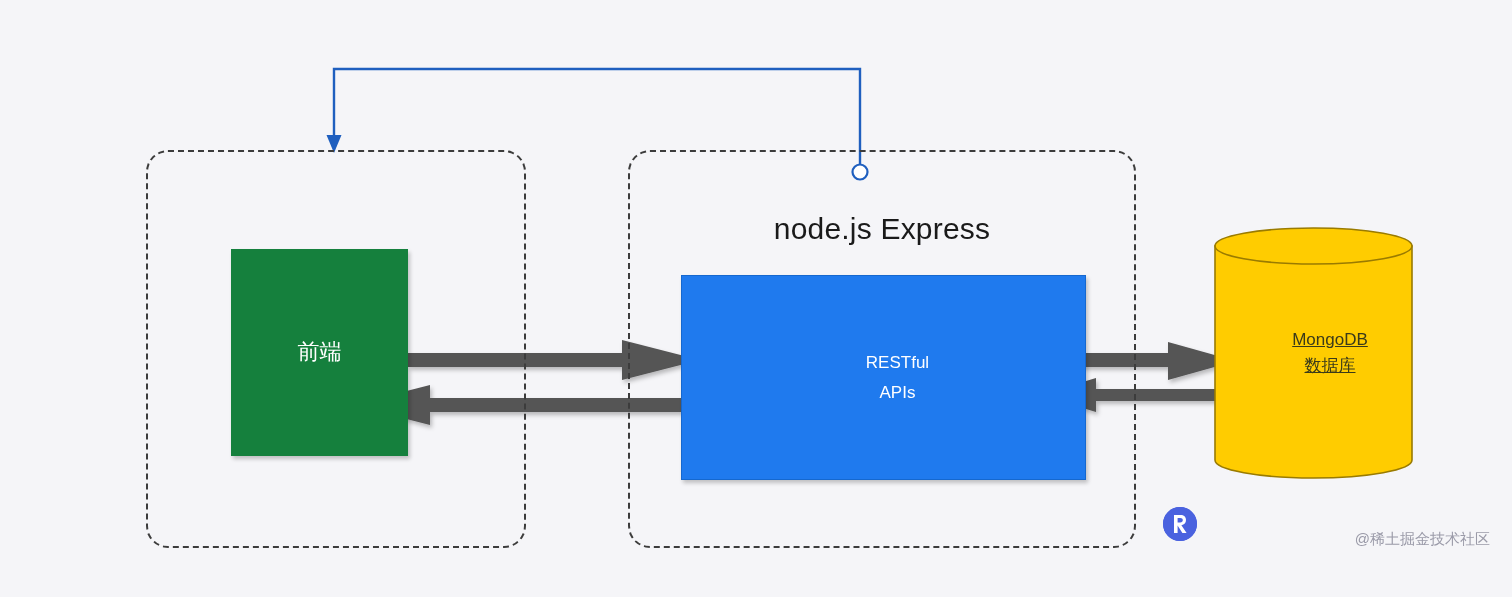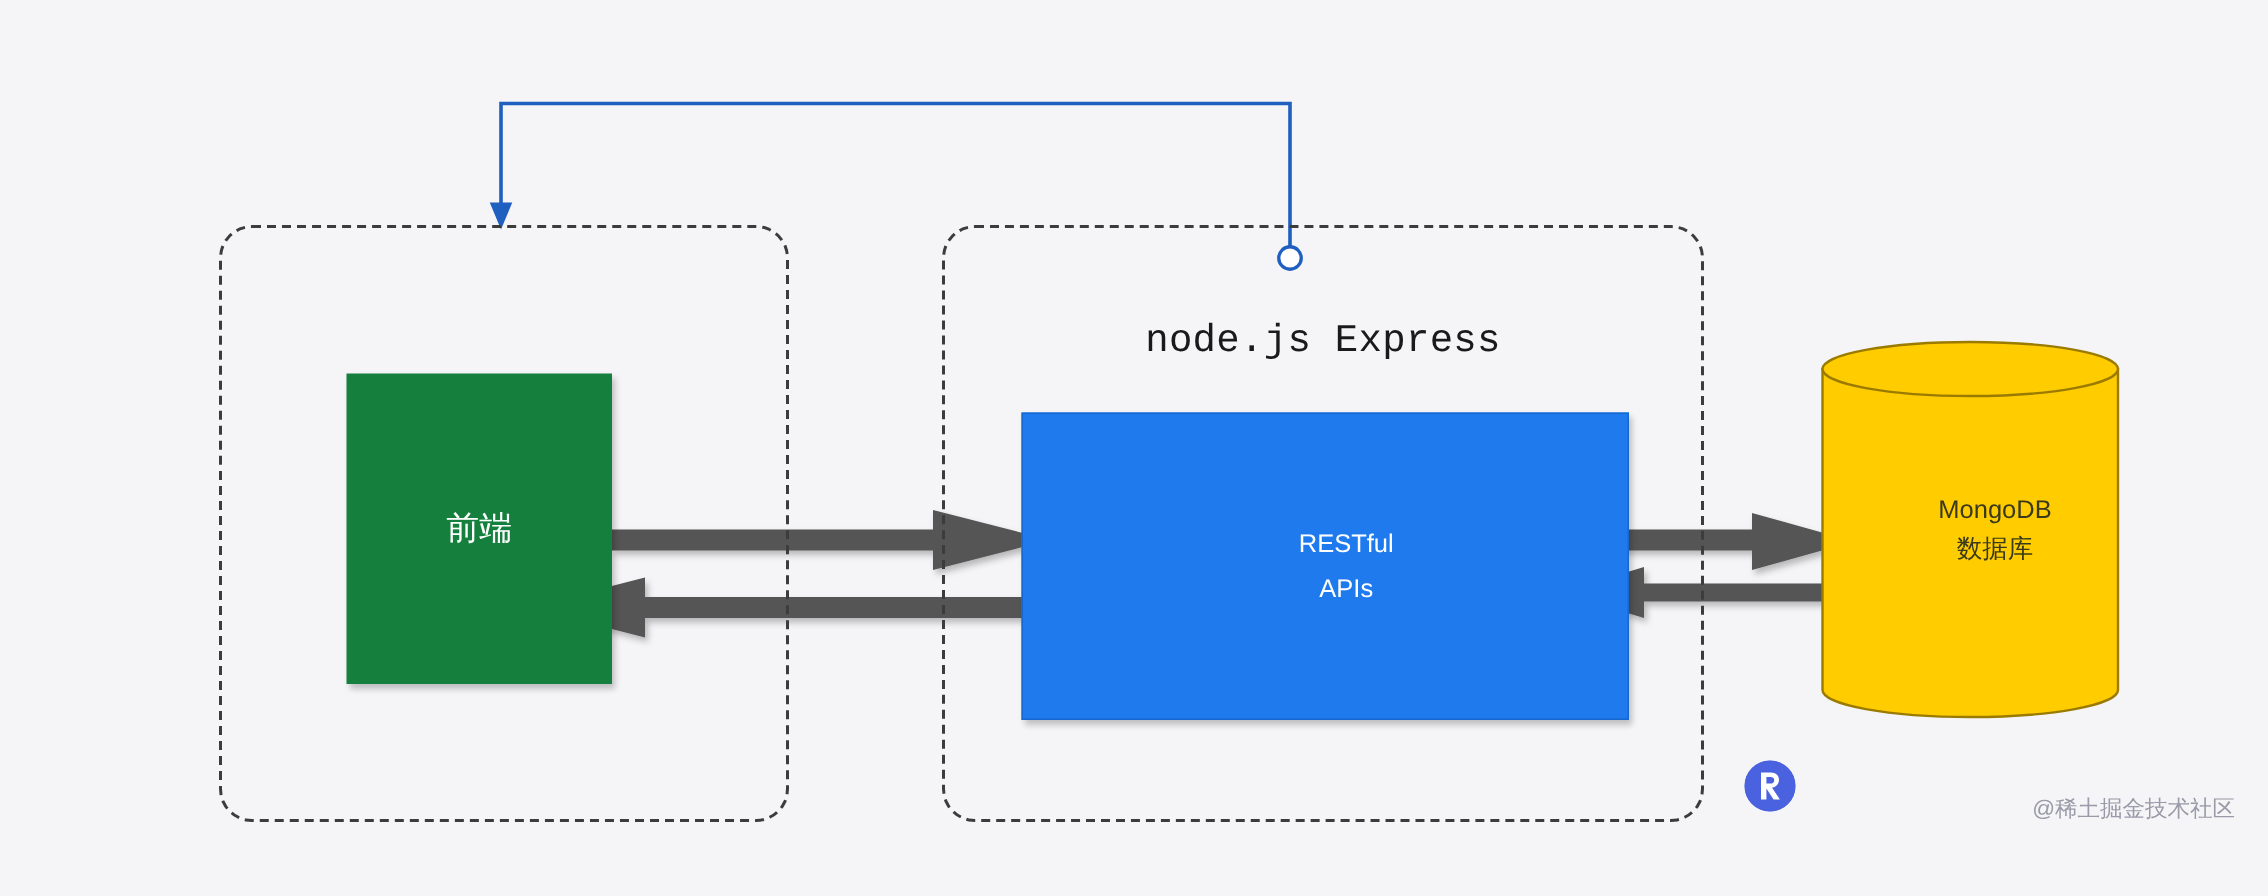--- a/index.html
+++ b/index.html
@@ -32,24 +32,23 @@
     border-radius: 22px;
     background: transparent;
     box-sizing: border-box;
   }
   #group-frontend { left: 146px; top: 150px; width: 380px; height: 398px; }
   #group-backend  { left: 628px; top: 150px; width: 508px; height: 398px; }
 
   .group-title {
     position: absolute;
     color: #1a1a1a;
-    font-size: 26px;
+    font-size: 30px;
     letter-spacing: 0.2px;
     white-space: nowrap;
-    font-family: Liberation Mono, monospace;
   }
   #backend-title { left: 628px; top: 212px; width: 508px; text-align: center; }
 
   
   .node {
     position: absolute;
     box-sizing: border-box;
     display: flex;
     align-items: center;
     justify-content: center;
@@ -83,20 +82,21 @@
     left: 0; top: 0; width: 230px; height: 250px;
     display: flex;
     flex-direction: column;
     align-items: center;
     justify-content: center;
     color: #3a3a1a;
     font-size: 17px;
     line-height: 1.55;
     text-align: center;
     pointer-events: none;
+    text-decoration: underline;
   }
 
   
   #brand {
     position: absolute;
     left: 1163px;
     top: 507px;
     display: flex;
     align-items: center;
     gap: 10px;

